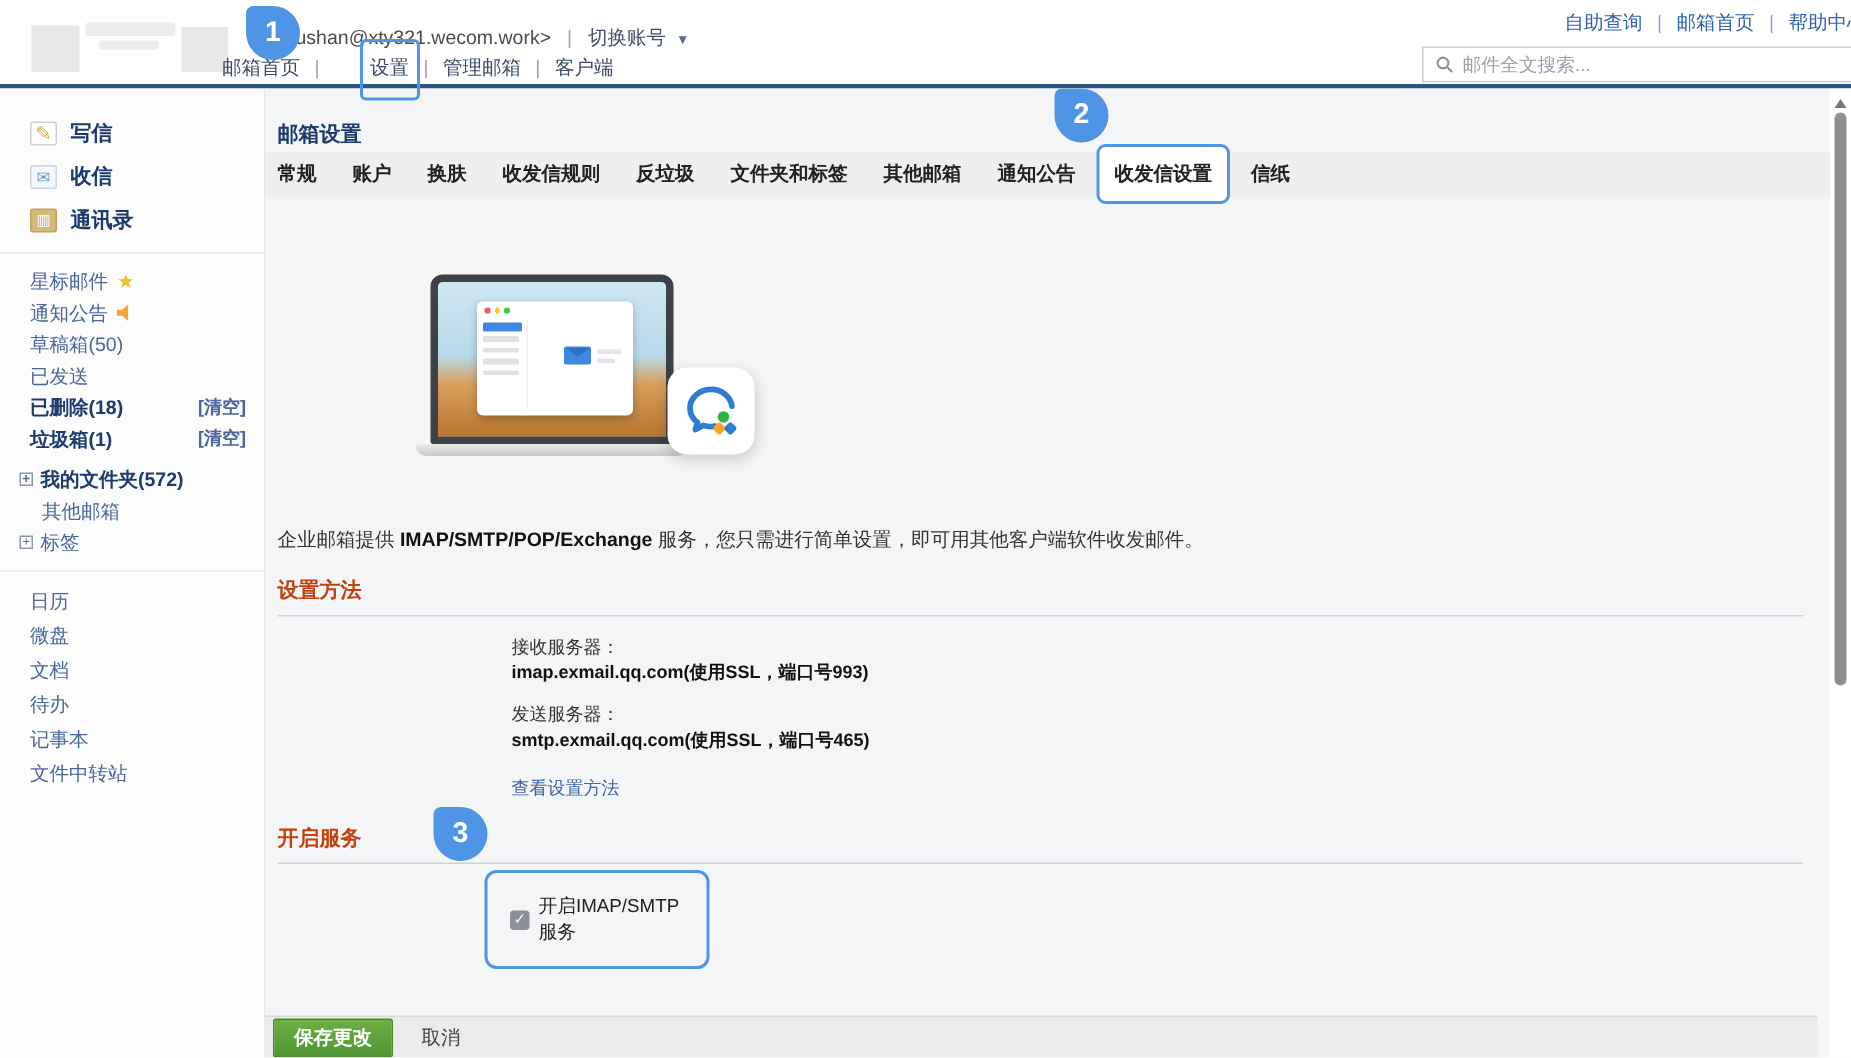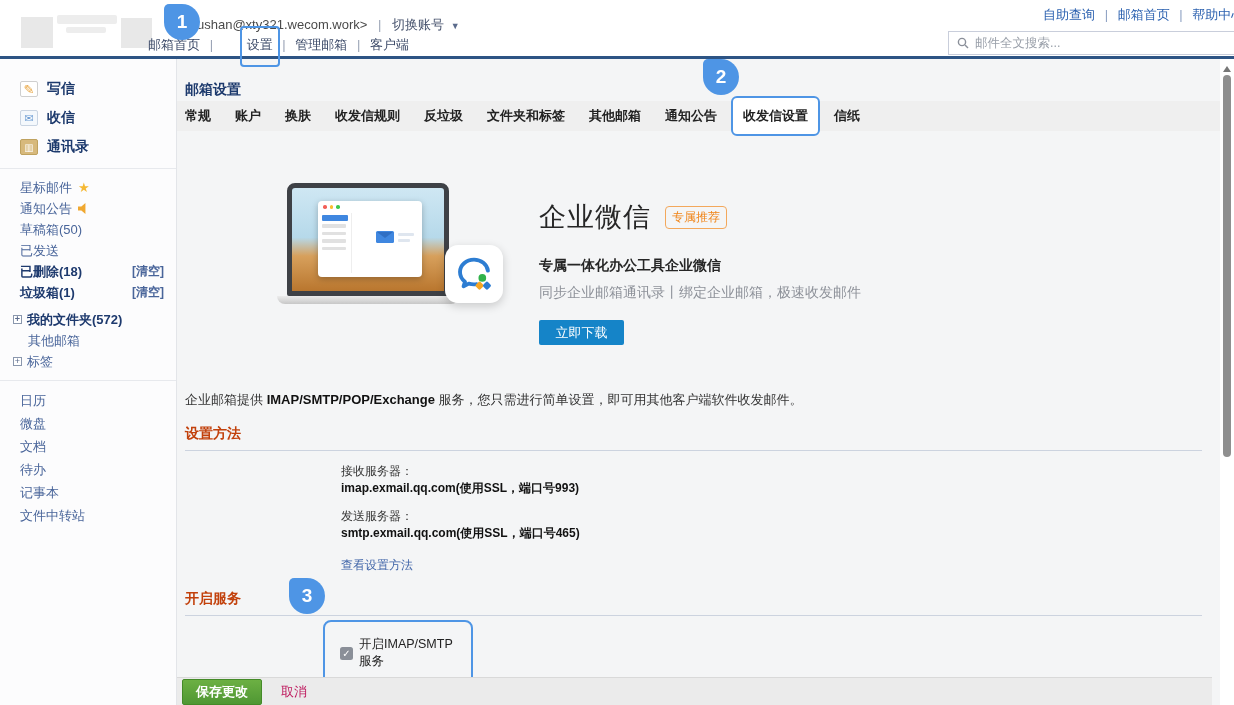--- a/index.html
+++ b/index.html
@@ -113,21 +113,21 @@
   .check-row { display:flex; align-items:center; margin-bottom:12px; }
   .check-row:last-child { margin-bottom:0; }
   .checkbox { width:13px; height:13px; background:#8a8f98; border-radius:2.5px; color:#fff;
     font-size:10px; display:inline-flex; align-items:center; justify-content:center; cursor:pointer; flex:0 0 auto; }
   .check-label { margin-left:6px; font-size:12.5px; color:#222; }
   .bottom-bar { position:absolute; left:0; right:8px; bottom:0; height:28px; background:#ebebeb;
     border-top:1px solid #d9d9d9; display:flex; align-items:center; padding-left:5px; }
   .save-btn { padding:3px 13px; background:linear-gradient(#6cb043,#4f9733); border:1px solid #448a28;
     border-radius:2px; color:#fff; font-size:13px; font-weight:bold; cursor:pointer;
     font-family:"Liberation Sans","DejaVu Sans",sans-serif; }
-  .cancel-btn { margin-left:19px; font-size:13px; color:#be185d; cursor:pointer;text-align:center; }
+  .cancel-btn { margin-left:19px; font-size:13px; color:#404040; cursor:pointer;text-align:center; }
   
   .gutter { width:14px; background:#fff; position:relative; }
   .scroll-arrow { position:absolute; left:3px; top:7px; width:0; height:0;
     border-left:4px solid transparent; border-right:4px solid transparent; border-bottom:6px solid #777; }
   .scroll-thumb { position:absolute; left:3px; top:16px; width:8px; height:382px; background:#8f8f8f;
     border-radius:4px; cursor:pointer; }
 </style>
 </head>
 <body>
 
@@ -300,29 +300,20 @@
         <div class="lap-base" data-interactable="false"></div>
         <div class="wecom-app" data-interactable="false">
           <svg width="42" height="42" viewBox="0 0 48 48">
             <path d="M27 35.6 c-1 .15-2 .22-3 .22 -2.1 0-4.1-.28-6-.8 l-5.9 3.1 1.6-5.3 C10.2 30.1 8 26.2 8 21.7 8 13.9 15.2 7.6 24 7.6 c8.2 0 15 5.5 15.9 12.6" fill="none" stroke="#2d7dd2" stroke-width="4.4" stroke-linecap="round" stroke-linejoin="round"></path>
             <circle cx="33.5" cy="28.5" r="4.4" fill="#30b24a"></circle>
             <rect x="26.5" y="33.5" width="7.6" height="7.6" rx="2" transform="rotate(45 30.3 37.3)" fill="#f6a623"></rect>
             <rect x="35" y="33.5" width="7.6" height="7.6" rx="2" transform="rotate(45 38.8 37.3)" fill="#2d7dd2"></rect>
           </svg>
         </div>
       </div>
-      <div class="promo-text" data-interactable="false">
-        <div class="promo-title-row">
-          <span class="promo-title" data-interactable="false">企业微信</span>
-          <span class="promo-badge" data-interactable="false">专属推荐</span>
-        </div>
-        <div class="promo-sub" data-interactable="false">专属一体化办公工具企业微信</div>
-        <div class="promo-desc" data-interactable="false">同步企业邮箱通讯录丨绑定企业邮箱，极速收发邮件</div>
-        <button class="download-btn" data-interactable="true">立即下载</button>
-      </div>
     </div>
 
     <div class="intro" data-interactable="false">
       <span>企业邮箱提供 </span><b>IMAP/SMTP/POP/Exchange</b><span> 服务，您只需进行简单设置，即可用其他客户端软件收发邮件。</span>
     </div>
 
     <div class="section-h" data-interactable="false">设置方法</div>
     <hr class="rule" data-interactable="false">
     <div class="server-block" data-interactable="false">
       <div class="srv-label" style="margin-top:0" data-interactable="false">接收服务器：</div>

